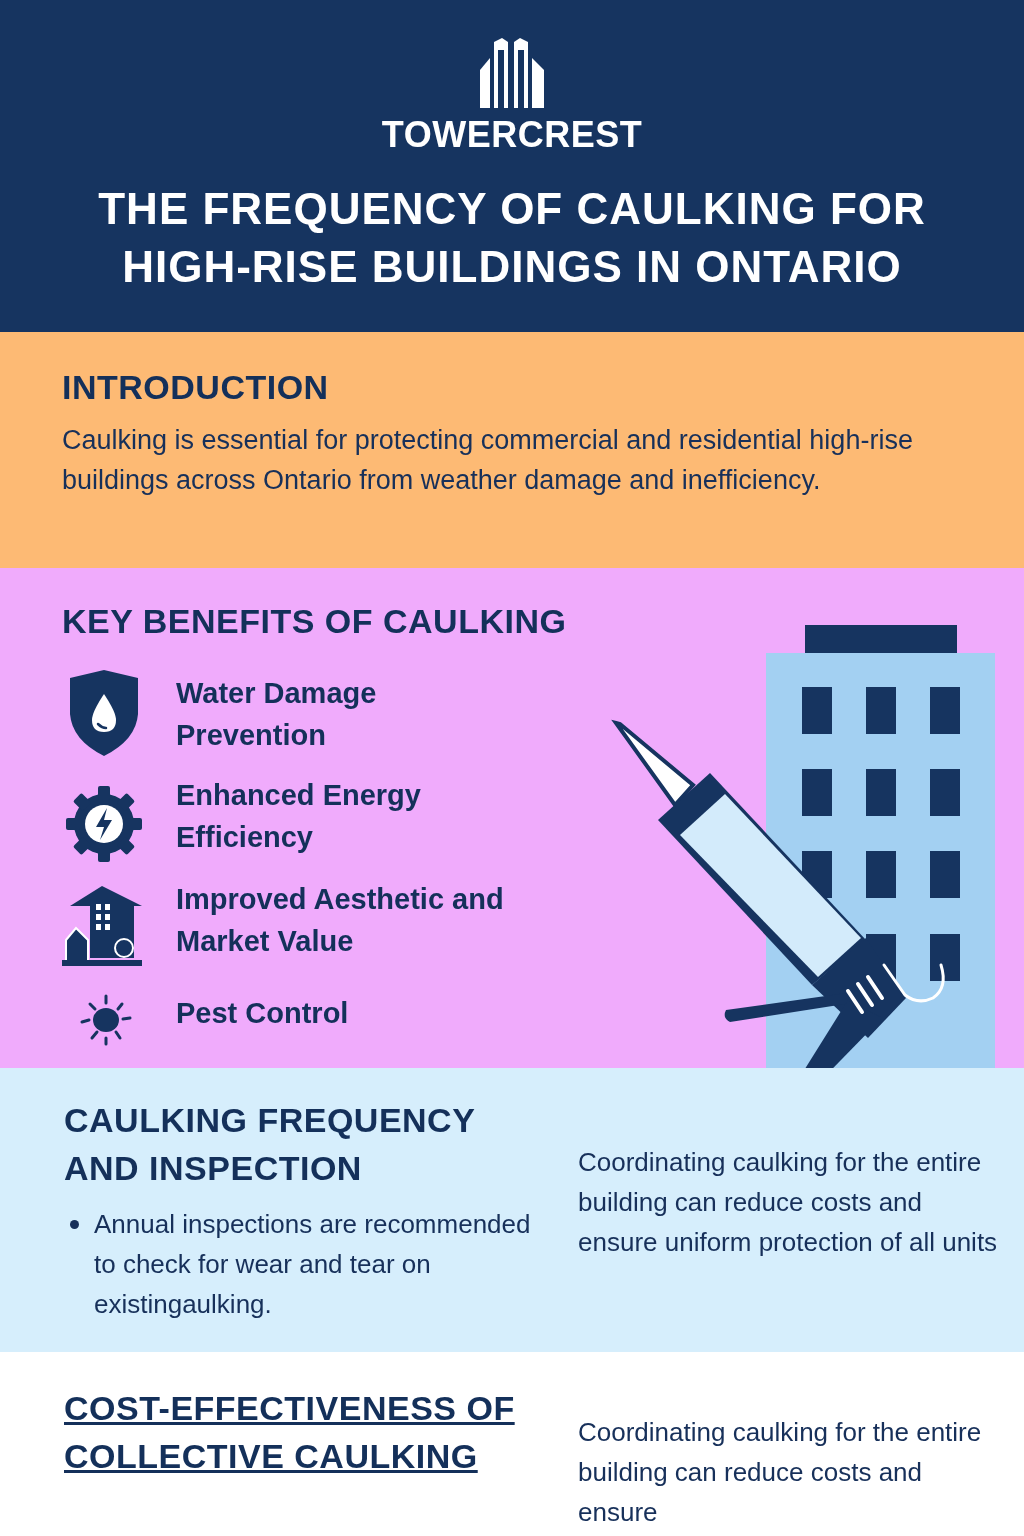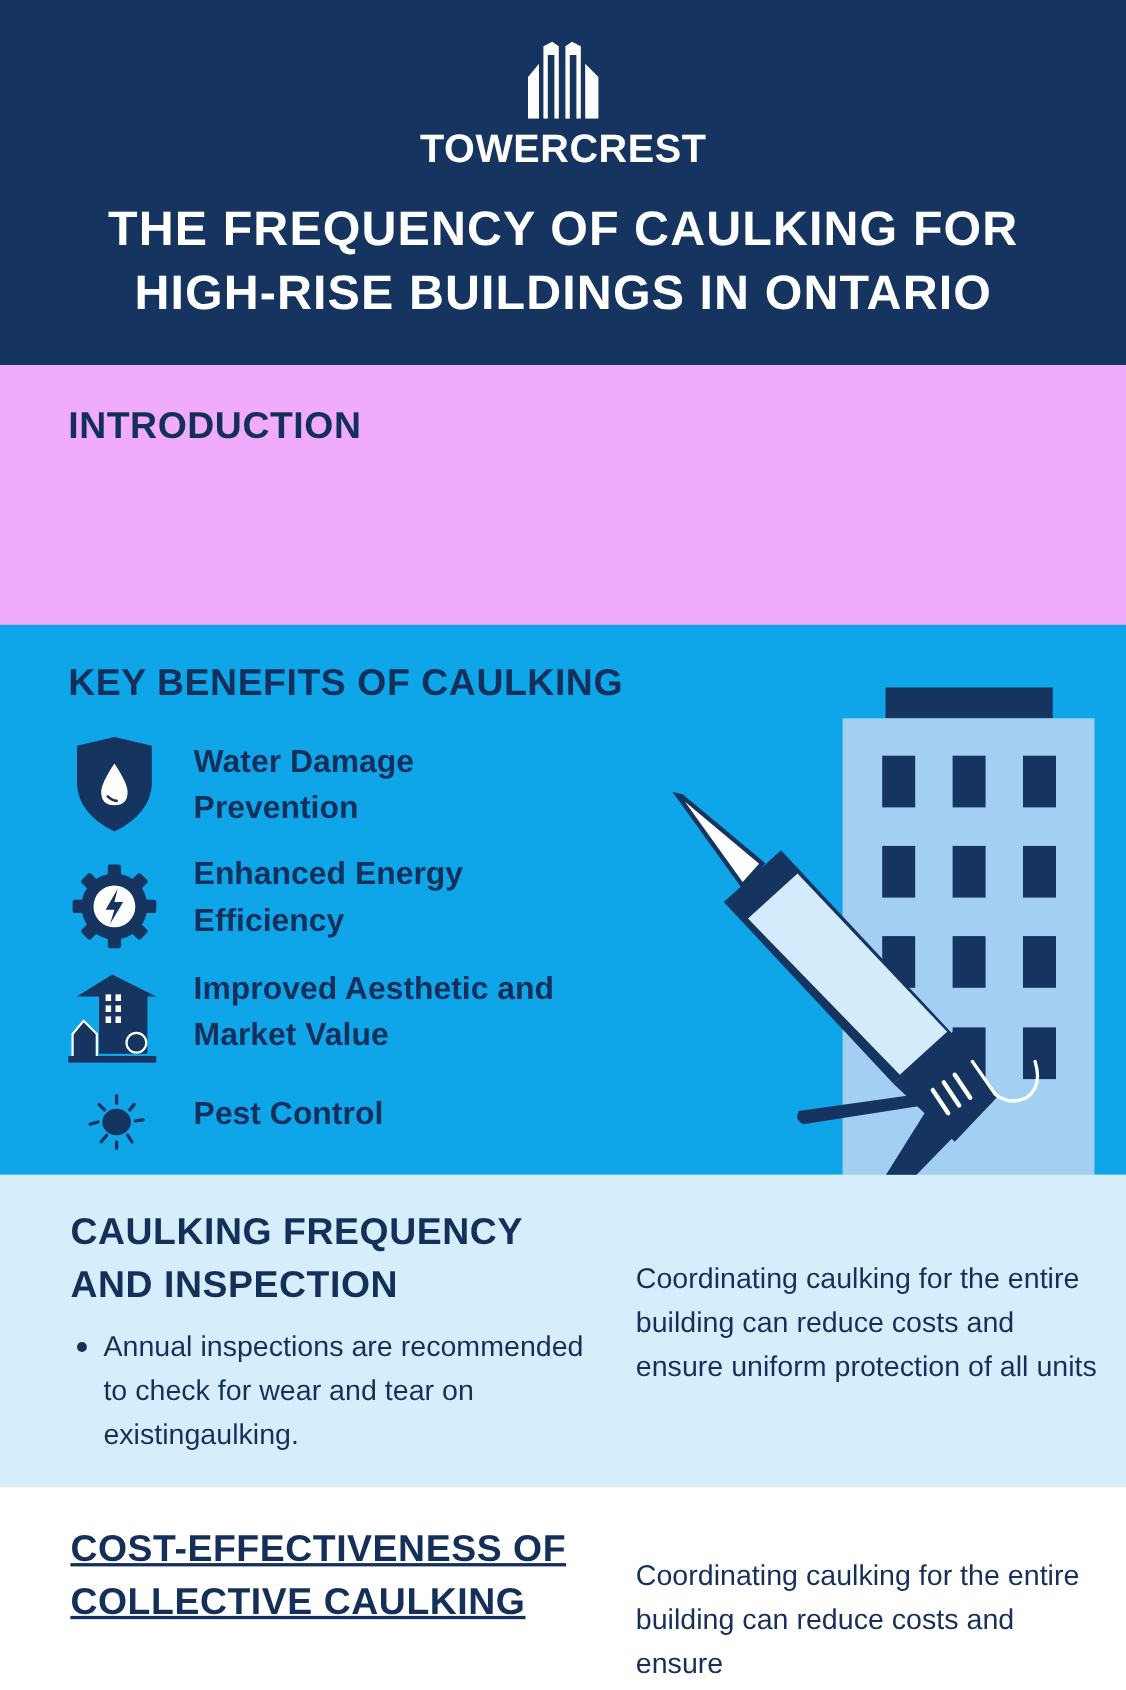--- a/index.html
+++ b/index.html
@@ -4,26 +4,26 @@
 <style>
   * { box-sizing: border-box; margin: 0; padding: 0; }
   html, body { width: 1024px; height: 1536px; overflow: hidden; background: #ffffff; }
   body { font-family: "Liberation Sans", "DejaVu Sans", sans-serif; color: #14305a; position: relative; }
 
   .header { position: absolute; left: 0; top: 0; width: 1024px; height: 332px; background: #163460; }
   .logo-icon { position: absolute; left: 480px; top: 36px; width: 66px; height: 72px; }
   .brand { position: absolute; left: 0; top: 114px; width: 1024px; text-align: center; color: #ffffff; font-weight: 700; font-size: 36px; letter-spacing: 0.5px; }
   .title { position: absolute; left: 0; top: 180px; width: 1024px; text-align: center; color: #ffffff; font-weight: 700; font-size: 44px; line-height: 58px; letter-spacing: 1px; }
 
-  .intro { position: absolute; left: 0; top: 332px; width: 1024px; height: 288px; background: #f0abfc; }
+  .intro { position: absolute; left: 0; top: 332px; width: 1024px; height: 288px; background: #fdba74; }
   .h2 { font-weight: 700; font-size: 34px; color: #14305a; letter-spacing: 0.5px; }
   .intro .h2 { position: absolute; left: 62px; top: 36px; }
   .intro .body { position: absolute; left: 62px; top: 88px; width: 880px; font-size: 27px; line-height: 40px; color: #17305a; }
 
-  .benefits { position: absolute; left: 0; top: 568px; width: 1024px; height: 500px; background: #0ea5e9; }
+  .benefits { position: absolute; left: 0; top: 568px; width: 1024px; height: 500px; background: #f0abfc; }
   .benefits .h2 { position: absolute; left: 62px; top: 34px; }
   .benefit { position: absolute; left: 62px; width: 520px; }
   .benefit .icon { position: absolute; left: 0; width: 90px; height: 90px; }
   .benefit .label { position: absolute; left: 114px; font-weight: 700; font-size: 29px; line-height: 42px; color: #14305a; }
 
   .illus { position: absolute; left: 600px; top: 620px; width: 424px; height: 500px; }
 
   .freq { position: absolute; left: 0; top: 1068px; width: 1024px; height: 284px; background: #d6eefc; }
   .freq .h2 { position: absolute; left: 64px; top: 28px; line-height: 48px; }
   .freq .bullet { position: absolute; left: 64px; top: 136px; width: 490px; font-size: 26px; line-height: 40px; color: #17305a; padding-left: 30px; }
@@ -46,20 +46,21 @@
   </svg>
   <div class="brand">TOWERCREST</div>
   <div class="title">
     <div>THE FREQUENCY OF CAULKING FOR</div>
     <div>HIGH-RISE BUILDINGS IN ONTARIO</div>
   </div>
 </div>
 
 <section class="intro">
   <div class="h2">INTRODUCTION</div>
+  <div class="body">Caulking is essential for protecting commercial and residential high-rise buildings across Ontario from weather damage and inefficiency.</div>
 </section>
 
 <section class="benefits">
   <div class="h2">KEY BENEFITS OF CAULKING</div>
 
   <div class="benefit" style="top:100px;">
     <svg class="icon" style="top:0;" viewBox="0 0 90 90">
       <path d="M8 10 L42 2 L76 10 L76 46 Q74 72 42 88 Q10 72 8 46 Z" fill="#163460"></path>
       <path d="M42 26 Q30 44 30 52 Q30 64 42 64 Q54 64 54 52 Q54 44 42 26 Z" fill="#fff"></path>
       <path d="M36 56 Q40 60 44 60" stroke="#163460" stroke-width="2.5" fill="none" stroke-linecap="round"></path>

